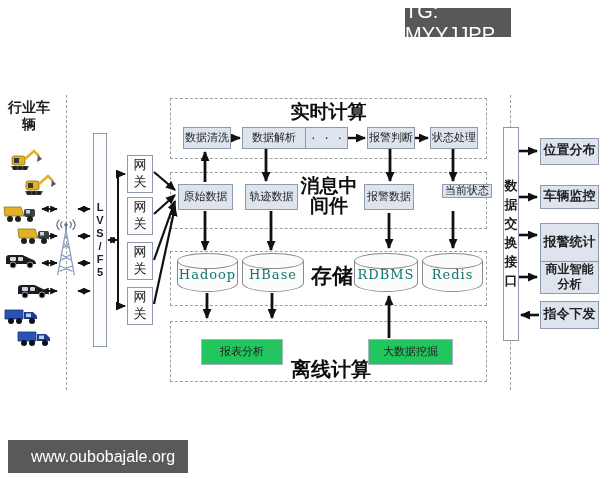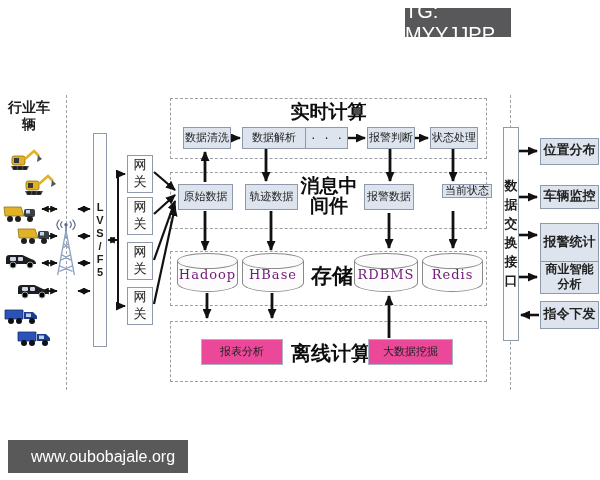--- a/index.html
+++ b/index.html
@@ -7,32 +7,32 @@
          font-family:"Liberation Sans","DejaVu Sans",sans-serif;color:#1c1c1c;}
   .abs{position:absolute;box-sizing:border-box;}
   .ml{white-space:pre-line;}
   .serif{font-family:Liberation Mono, monospace;}
   
   .dashv{border-left:1px dashed #9aa0a6;width:0;}
   .sect{border:1px dashed #9aa0a6;background:transparent;z-index:1;}
   
   .bx{background:#dde4ee;border:1px solid #8e99ab;text-align:center;font-size:11px;
       color:#222;z-index:3;display:flex;align-items:center;justify-content:center;line-height:1.15;}
-  .bx-light{background:#ec4899;border:1px solid #a9b3c2;}
+  .bx-light{background:#22c55e;border:1px solid #a9b3c2;}
   .titl{font-weight:bold;color:#0d0d0d;text-align:center;z-index:3;}
   
   .bar{background:#fdfdfd;border:1px solid #8e99ab;z-index:3;display:flex;align-items:center;
        justify-content:center;text-align:center;}
   
   .cyl{position:absolute;box-sizing:border-box;height:31px;background:#fcfcfd;border:1px solid #8a8a8a;
        border-top:none;border-radius:0 0 50% 50%/0 0 9px 9px;z-index:3;}
   .cyl::before{content:"";position:absolute;left:-1px;right:-1px;top:-8px;height:16px;background:#fcfcfd;
        border:1px solid #8a8a8a;border-radius:50%;box-sizing:border-box;}
   .cyl span{position:relative;z-index:1;display:block;text-align:center;padding-top:6px;font-size:13px;
-       letter-spacing:1px;color:#701a75;font-family:"DejaVu Serif","Liberation Serif",serif;}
+       letter-spacing:1px;color:#0f766e;font-family:"DejaVu Serif","Liberation Serif",serif;}
   
   .badge{background:#58585a;color:#fff;z-index:6;display:flex;align-items:center;justify-content:center;}
   #svgL{position:absolute;left:0;top:0;z-index:2;}
   .vic{position:absolute;z-index:4;}
 </style>
 </head>
 <body>
 
 <div id="stage">
 
@@ -242,21 +242,21 @@
   <div class="cyl" style="left:242px;top:261px;width:62px;">
     <span>HBase</span>
     </div>
   <div class="cyl" style="left:422px;top:261px;width:61px;">
     <span>Redis</span>
     </div>
   <div class="cyl" style="left:354px;top:261px;width:64px;">
     <span>RDBMS</span>
     </div>
 
-  <div class="abs titl serif" style="left:289px;top:340px;width:84px;font-size:20px;">离线计算</div>
+  <div class="abs titl serif" style="left:289px;top:356px;width:84px;font-size:20px;">离线计算</div>
   <div class="abs bx bx-light serif" style="left:201px;top:339px;width:82px;height:26px;">报表分析</div>
   <div class="abs bx bx-light serif" style="left:368px;top:339px;width:85px;height:26px;">大数据挖掘</div>
 
   <div class="abs bar" style="left:503px;top:127px;width:16px;height:214px;">
     <span class="ml serif" style="font-size:13px;font-weight:bold;line-height:19px;">数
 据
 交
 换
 接
 口</span>

